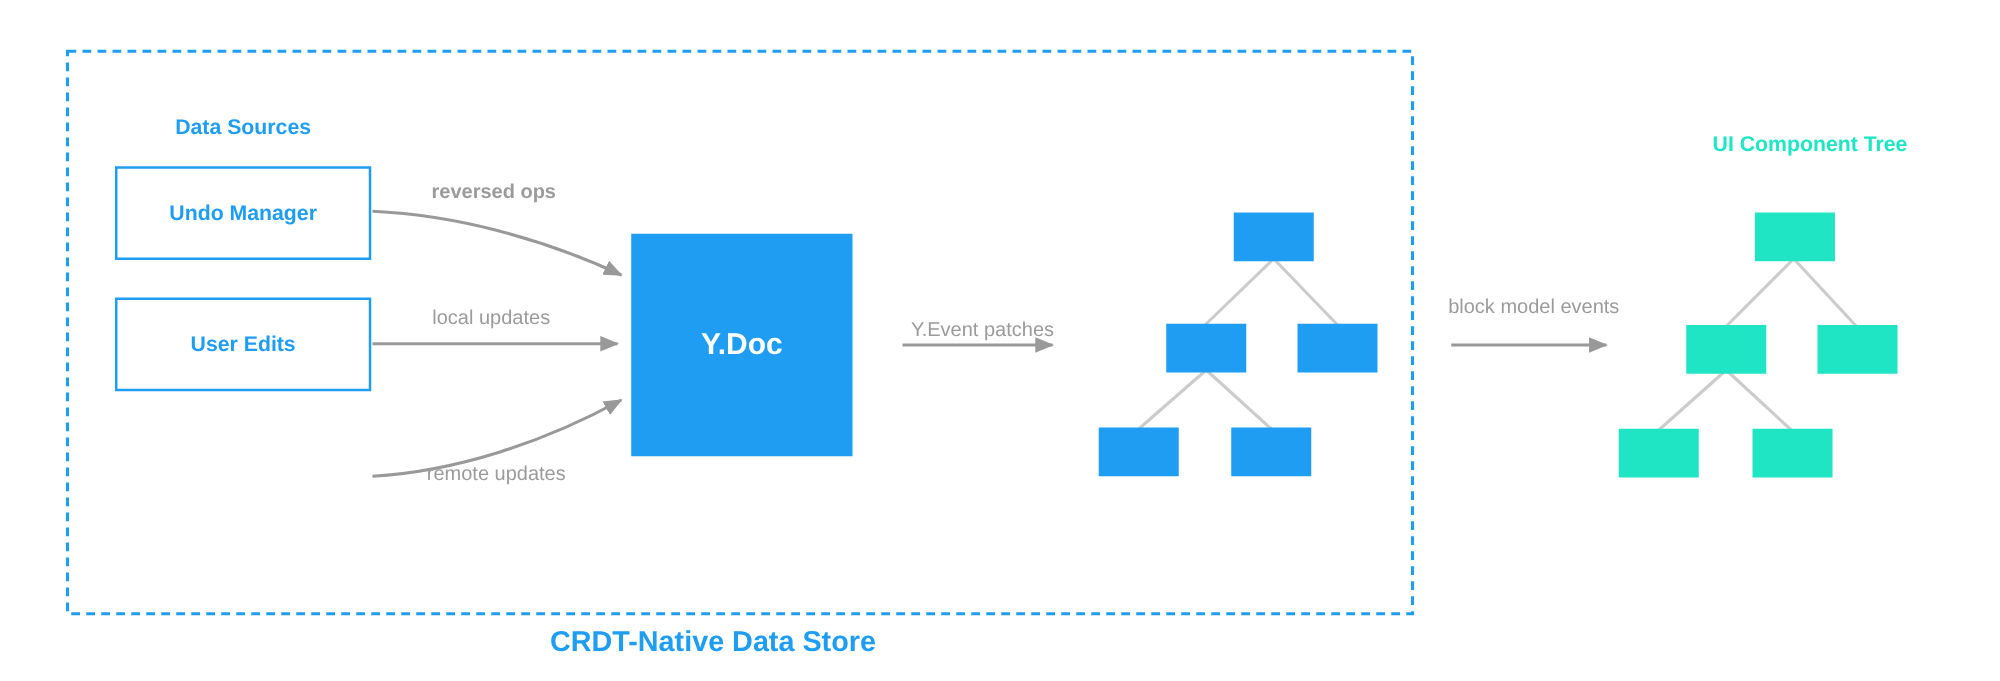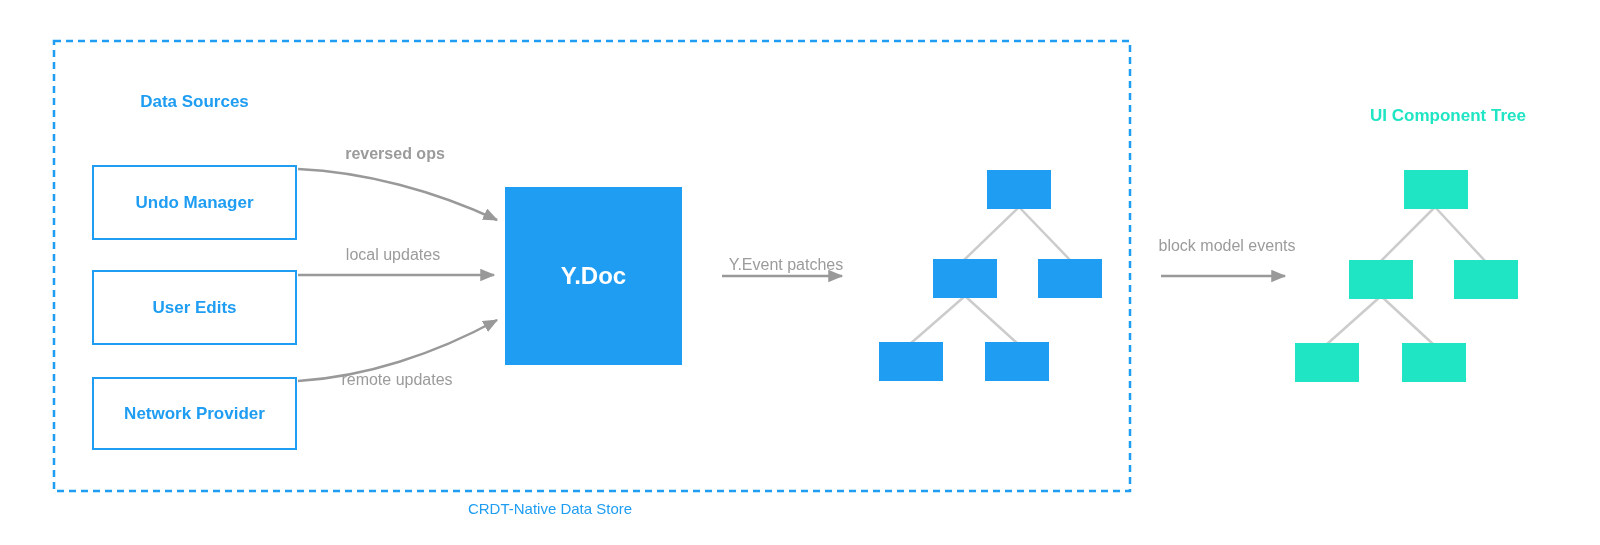--- a/index.html
+++ b/index.html
@@ -53,21 +53,20 @@
 
   .source-box {
     position: absolute;
     width: 205px;
     height: 75px;
     background: #ffffff;
     border: 2.5px solid var(--blue);
     display: flex;
     align-items: center;
     justify-content: center;
-    margin-top: 32px;
   }
   .source-box .box-label {
     font-size: 17px;
     font-weight: bold;
     color: var(--blue);
   }
 
   .ydoc-box {
     position: absolute;
     left: 505px; top: 187px;
@@ -94,22 +93,22 @@
   .tnode {
     position: absolute;
     width: 64px;
     height: 39px;
   }
   .tnode.doc { background: var(--blue); }
   .tnode.ui  { background: var(--teal); }
 
   .bottom-label {
     position: absolute;
-    font-size: 15px;
-    font-weight: normal;
+    font-size: 23px;
+    font-weight: bold;
     color: var(--blue);
     text-align: center;
     white-space: nowrap;
   }
 </style>
 </head>
 <body>
 
 <div class="canvas">
 
@@ -144,23 +143,20 @@
   <div class="abs section-title" style="left:92px; top:92px; width:205px;">Data Sources</div>
 
   <div class="source-box" style="left:92px; top:133px;">
     <span class="box-label">Undo Manager</span>
   </div>
 
   <div class="source-box" style="left:92px; top:238px;">
     <span class="box-label">User Edits</span>
   </div>
 
-  <div class="source-box" style="left:92px; top:345px; height:73px;">
-    <span class="box-label">Network Provider</span>
-  </div>
 
   <div class="ydoc-box">
     <span class="ydoc-label">Y.Doc</span>
   </div>
 
   <div class="edge-label" style="left:315px; top:145px; width:160px;font-weight:bold;">reversed ops</div>
   <div class="edge-label" style="left:313px; top:246px; width:160px;">local updates</div>
   <div class="edge-label" style="left:317px; top:371px; width:160px;">remote updates</div>
   <div class="edge-label" style="left:706px; top:256px; width:160px;">Y.Event patches</div>
   <div class="edge-label" style="left:1137px; top:237px; width:180px;">block model events</div>

